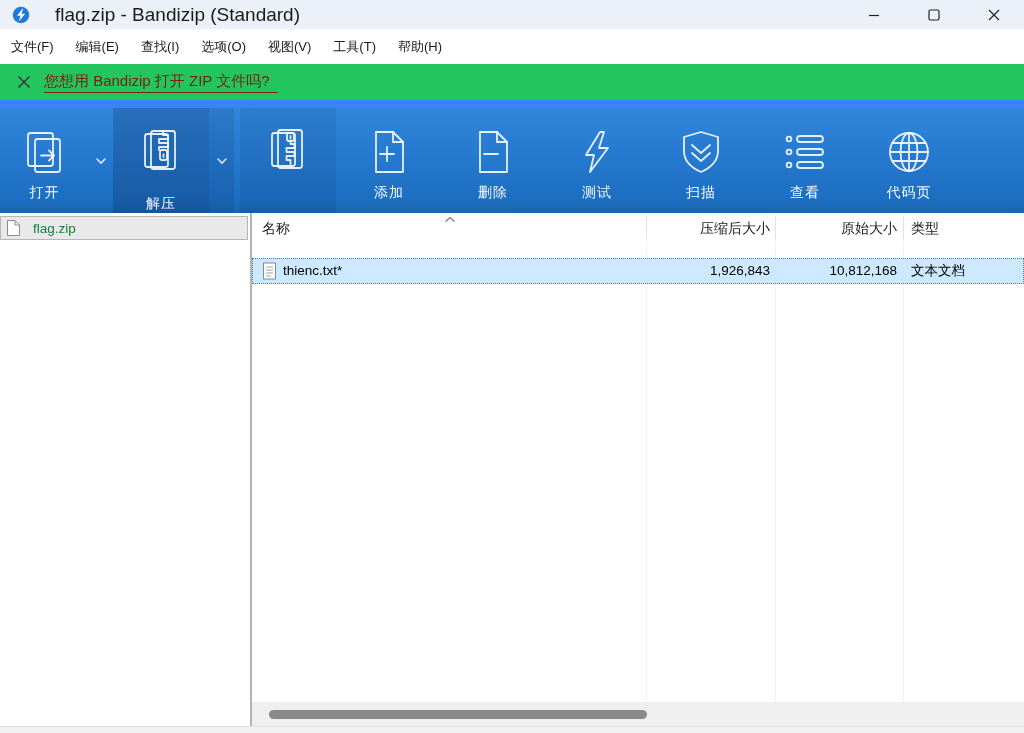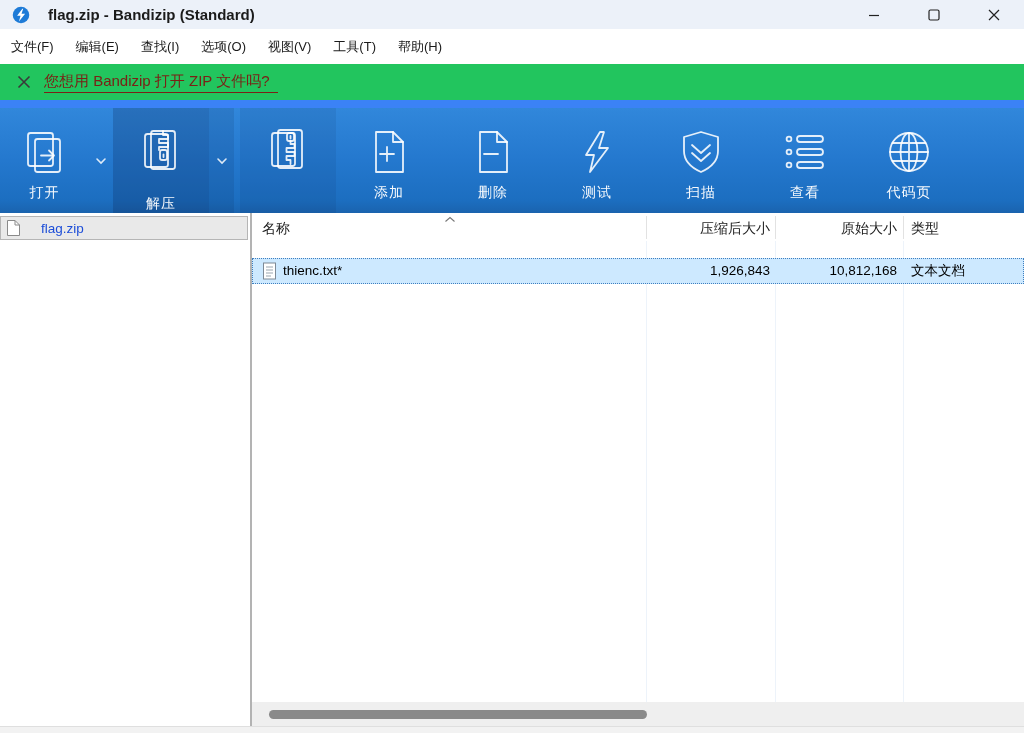--- a/index.html
+++ b/index.html
@@ -11,21 +11,21 @@
     -webkit-font-smoothing:antialiased;
   }
   .window { position:relative; width:1024px; height:733px; background:#fff; }
 
   
   .titlebar {
     position:absolute; left:0; top:0; width:1024px; height:29px;
     background:#ECF1F9; display:flex; align-items:center;
   }
   .app-logo { margin-left:12px; width:18px; height:18px; flex:0 0 auto; }
-  .title-text { margin-left:18px; font-size:15px; color:#1b1b1b;font-weight:bold; }
+  .title-text { margin-left:25px; font-size:19px; color:#1b1b1b; }
   .win-controls { position:absolute; right:0; top:0; height:29px; display:flex; }
   .win-btn { width:60px; height:29px; display:flex; align-items:center; justify-content:center; }
   .win-btn svg { display:block; }
 
   
   .menubar {
     position:absolute; left:0; top:29px; width:1024px; height:35px;
     background:#ffffff; display:flex; align-items:center; padding-left:0;
   }
   .menu-item { font-size:13px; color:#1a1a1a; padding:0 11px; line-height:35px; cursor:default; }
@@ -66,21 +66,21 @@
 
   
   .content { position:absolute; left:0; top:213px; width:1024px; height:513px; }
   .sidebar { position:absolute; left:0; top:0; width:250px; height:513px; background:#fff; }
   .side-item {
     position:absolute; left:0; top:3px; width:248px; height:24px;
     background:#E9E9E9; border:1px solid #B5B5B5;
     display:flex; align-items:center; cursor:pointer;
   }
   .side-item .doc { margin-left:5px; }
-  .side-item .slabel { margin-left:20px; font-size:13.5px; color:#1d4ed8; }
+  .side-item .slabel { margin-left:12px; font-size:13.5px; color:#15803d; }
   .vsep { position:absolute; left:250px; top:0; width:2px; height:513px; background:#B3B3B3; }
 
   .listpanel { position:absolute; left:252px; top:0; width:772px; height:489px; background:#fff; overflow:hidden;padding-left:28px; }
   .colline { position:absolute; top:28px; width:1px; height:461px; background:#EDF3FA; }
   .colline-h { position:absolute; top:3px; width:1px; height:23px; background:#E2E2E2; }
 
   .lheader { position:absolute; left:0; top:2px; width:772px; height:26px; }
   .hcell { position:absolute; top:0; height:26px; font-size:14px; color:#1c1c1c; line-height:26px; cursor:pointer; }
   .sortmark { position:absolute; left:192px; top:1px; width:12px; height:7px; }
 

